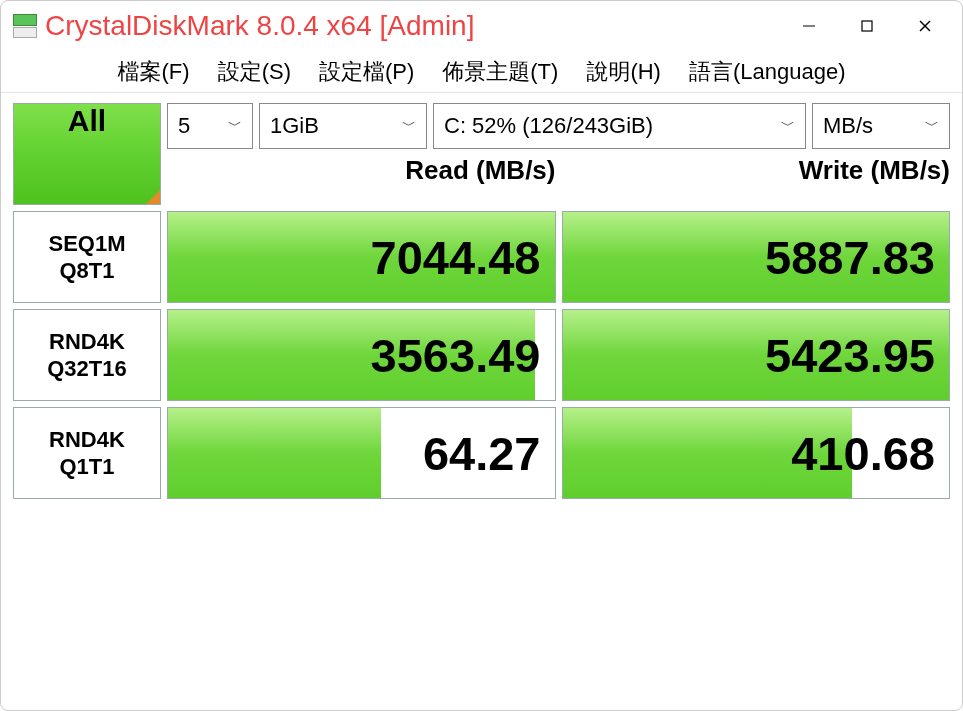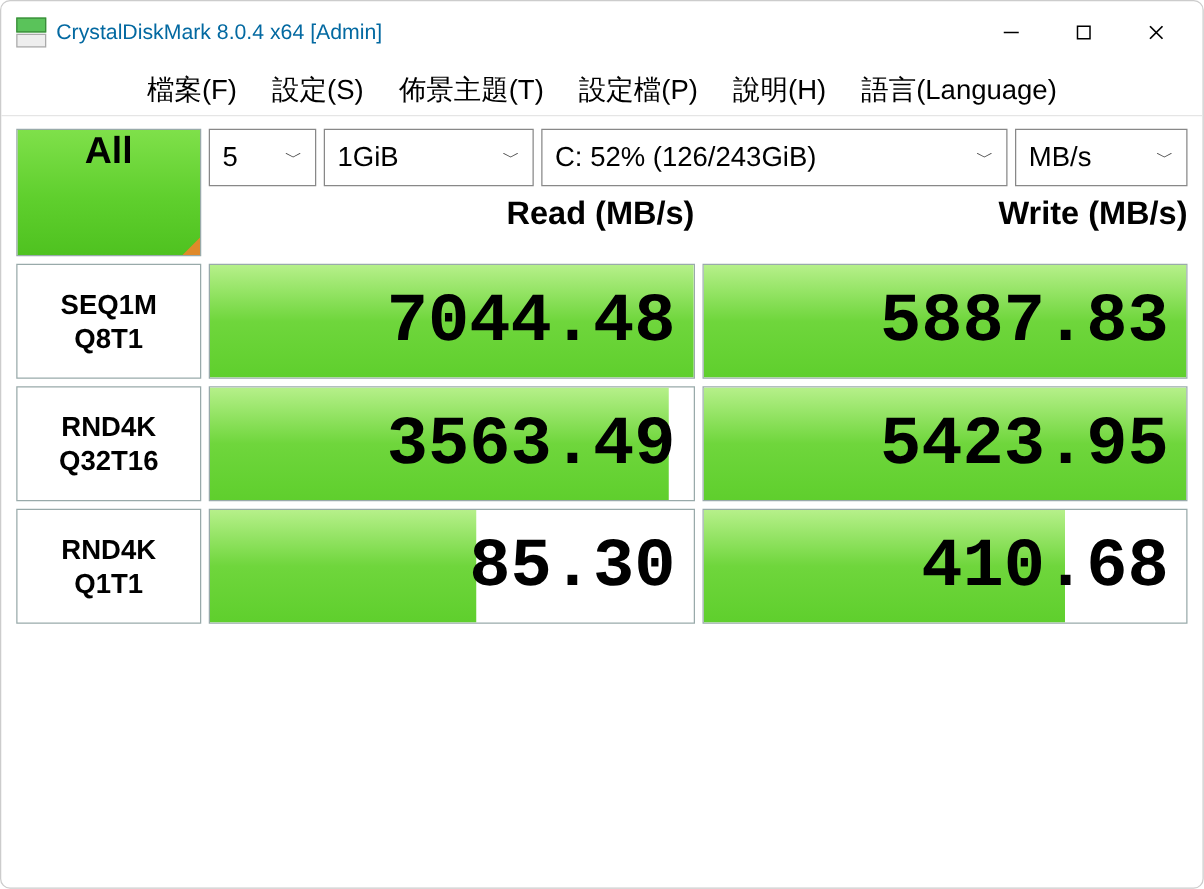--- a/index.html
+++ b/index.html
@@ -19,21 +19,21 @@
     align-items: center;
     padding: 0 8px 0 12px;
   }
   .app-icon {
     width: 24px; height: 24px;
     margin-right: 8px;
     display: flex; flex-direction: column;
   }
   .app-icon .top { flex:1; background:#5ac35a; border:1px solid #3a8a3a; }
   .app-icon .bot { flex:1; background:#eee; border:1px solid #aaa; margin-top:1px;}
-  .title-text { font-size: 17px; color:#0369a1; }
+  .title-text { font-size: 28px; color:#ef4444; }
   .win-controls { margin-left:auto; display:flex; }
   .win-btn {
     width: 58px; height: 40px;
     display:flex; align-items:center; justify-content:center;
     font-size: 16px; color:#000;
   }
   .menubar {
     height: 42px;
     display:flex; align-items:center;
     padding: 0 6px;
@@ -85,24 +85,23 @@
     font-size:22px; font-weight:bold;
     height: 92px;
     line-height:1.25;
   }
   .val-cell {
     border:1px solid #9aa;
     height:92px;
     position:relative;
     display:flex; align-items:center; justify-content:flex-end;
     padding-right:14px;
-    font-size:55px; font-weight:bold;
+    font-size:47px; font-weight:bold;
     overflow:hidden;
     background:#fff;
-    font-family:Liberation Mono, monospace;
   }
   .val-cell .bar {
     position:absolute; left:0; top:0; bottom:0;
     background: linear-gradient(to bottom, #b6f08a 0%, #6fd63c 50%, #5fcf2d 100%);
     z-index:0;
   }
   .val-cell span { position:relative; z-index:1; }
 </style>
 </head>
 <body>
@@ -129,22 +128,22 @@
           <line x1="2" y1="2" x2="12" y2="12" stroke="#000" stroke-width="1.4"></line>
           <line x1="12" y1="2" x2="2" y2="12" stroke="#000" stroke-width="1.4"></line>
         </svg>
     </div>
   </div>
 </div>
 
 <div class="menubar">
   <div class="menu-item">檔案(F)</div>
   <div class="menu-item">設定(S)</div>
+  <div class="menu-item">設定檔(P)</div>
   <div class="menu-item">佈景主題(T)</div>
-  <div class="menu-item">設定檔(P)</div>
   <div class="menu-item">說明(H)</div>
   <div class="menu-item">語言(Language)</div>
 </div>
 
 <div class="content">
 
   <div style="display:grid; grid-template-columns:148px 1fr; gap:6px;">
     <div class="all-btn">
       <span>All</span>
     </div>
@@ -203,21 +202,21 @@
           <span>5423.95</span>
         </div>
       </div>
       <div class="bench-row">
         <div class="test-btn">
           <div>RND4K</div>
           <div>Q1T1</div>
         </div>
         <div class="val-cell">
           <div class="bar" style="width:55%"></div>
-          <span>85.30</span>
+          <span>64.27</span>
         </div>
         <div class="val-cell">
           <div class="bar" style="width:75%"></div>
           <span>410.68</span>
         </div>
       </div>
     </div>
 
 </div>
 

